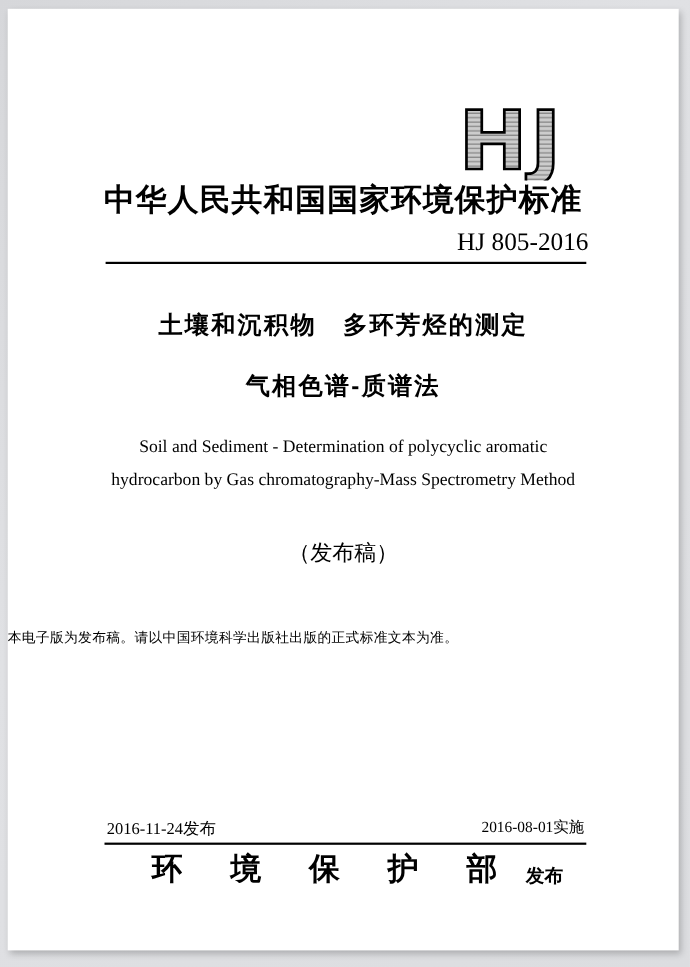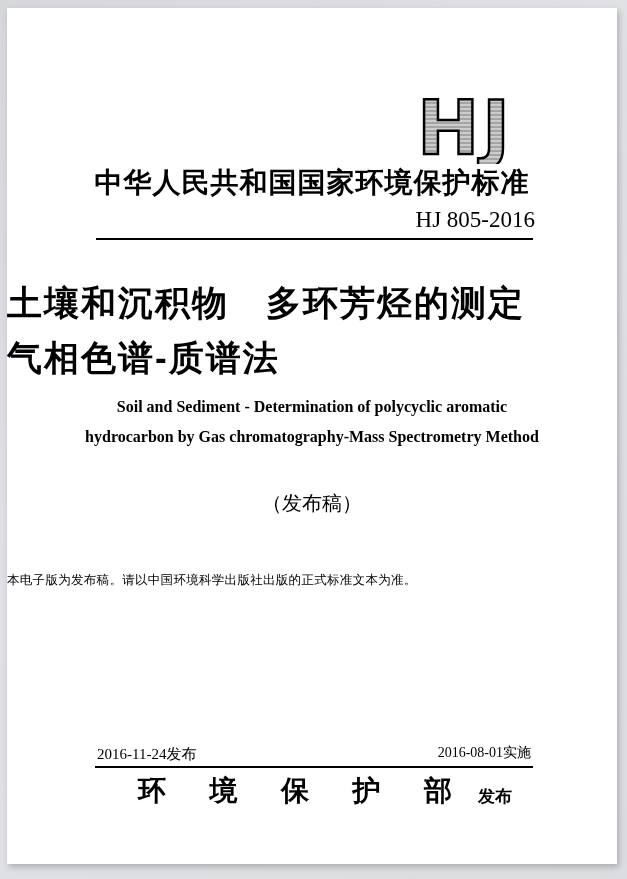--- a/index.html
+++ b/index.html
@@ -54,35 +54,35 @@
   .rule-top {
     top: 230px;
     left: 89px;
     right: 84px;
     height: 0;
     border-top: 2px solid #000;
   }
   .title-cn {
     left: 0;
     width: 100%;
-    text-align: left;
+    text-align: center;
     font-family: "Liberation Sans", "DejaVu Sans", sans-serif;
     font-weight: bold;
-    font-size: 35px;
+    font-size: 22px;
     letter-spacing: 2px;
     line-height: 1.1;
     white-space: nowrap;
   }
   .title-cn-1 { top: 276px; }
   .title-cn-2 { top: 331px; }
   .title-en {
     left: 0;
     width: 100%;
     text-align: center;
-    font-weight: bold;
+    font-weight: normal;
     font-size: 16px;
     line-height: 1.2;
     white-space: nowrap;
   }
   .title-en-1 { top: 389px; }
   .title-en-2 { top: 419px; }
   .draft-note {
     top: 483px;
     left: 0;
     width: 100%;

